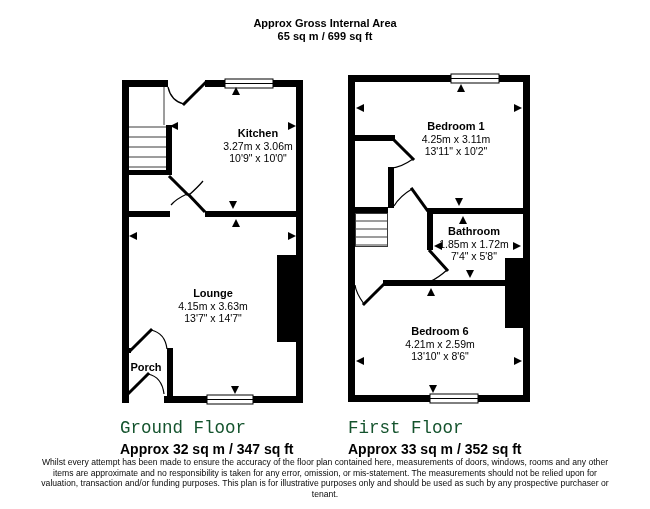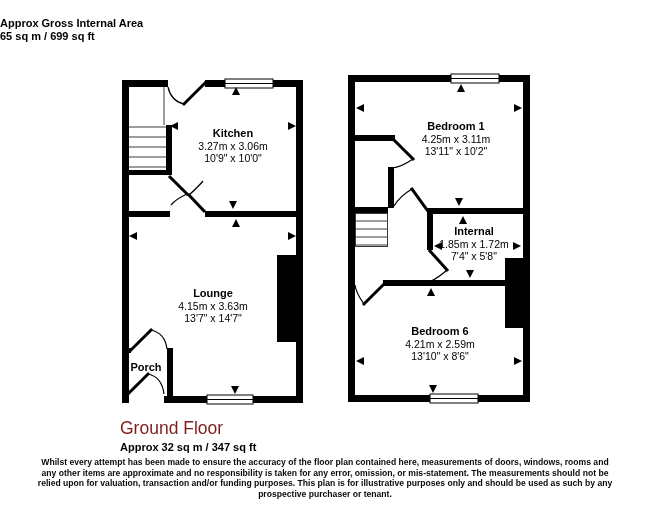--- a/index.html
+++ b/index.html
@@ -1,29 +1,29 @@
 <!DOCTYPE html>
 <html><head>
 <meta charset="utf-8">
 <title>Floor Plan</title>
 <style>
   html,body{margin:0;padding:0;background:#fff;}
   .canvas{position:relative;width:650px;height:509px;background:#ffffff;
           font-family:"Liberation Sans",sans-serif;color:#000;overflow:hidden;}
   .plan-svg{position:absolute;left:0;top:0;}
-  .header{position:absolute;top:17px;left:0;width:650px;
+  .header{position:absolute;top:17px;left:0;width:650px;text-align:center;
           font-weight:bold;font-size:11px;line-height:13px;}
   .room-label{position:absolute;text-align:center;}
   .room-name{font-weight:bold;font-size:11px;line-height:12.5px;}
   .room-dim{font-size:10.5px;line-height:12.5px;}
   .floor-caption{position:absolute;}
-  .floor-caption .cap-title{font-size:17.5px;line-height:19px;color:#7f1d1d;}
-  .floor-caption .cap-area{font-size:11px;font-weight:bold;margin-top:3px;}
+  .floor-caption .cap-title{font-size:17.5px;line-height:19px;color:#14532d;font-family:Liberation Mono, monospace;}
+  .floor-caption .cap-area{font-size:14px;font-weight:bold;margin-top:3px;}
   .disclaimer{position:absolute;left:36px;top:457px;width:578px;text-align:center;
-              font-size:8.6px;line-height:10.6px;color:#0a0a0a;font-weight:bold;}
+              font-size:8.6px;line-height:10.6px;color:#0a0a0a;}
   .wall{fill:#000;}
   .win{fill:#fff;stroke:#000;stroke-width:1;}
   .winline{stroke:#000;stroke-width:1;}
   .tread{stroke:#3a3a3a;stroke-width:1;}
   .stairbox{fill:none;stroke:#3a3a3a;stroke-width:1;}
   .leaf{stroke:#000;stroke-width:3;stroke-linecap:square;}
   .arc{stroke:#000;stroke-width:1.2;fill:none;}
   .arrow{fill:#000;}
 </style>
 </head>
@@ -168,50 +168,54 @@
         <polygon class="arrow" points="433,393 429,385 437,385"></polygon>
       </g>
     </g>
   </svg>
 
   <div class="header">
     <div>Approx Gross Internal Area</div>
     <div>65 sq m / 699 sq ft</div>
   </div>
 
-  <div class="room-label" style="left:173px;top:127px;width:120px;">
+  <div class="room-label" style="left:173px;top:127px;width:120px;padding-left:25px;">
     <div class="room-name">Kitchen</div>
     <div class="room-dim">3.27m x 3.06m</div>
     <div class="room-dim">10'9" x 10'0"</div>
   </div>
   <div class="room-label" style="left:153px;top:287px;width:120px;">
     <div class="room-name">Lounge</div>
     <div class="room-dim">4.15m x 3.63m</div>
     <div class="room-dim">13'7" x 14'7"</div>
   </div>
   <div class="room-label" style="left:122px;top:361px;width:48px;">
     <div class="room-name">Porch</div>
   </div>
 
   <div class="room-label" style="left:396px;top:120px;width:120px;">
     <div class="room-name">Bedroom 1</div>
     <div class="room-dim">4.25m x 3.11m</div>
     <div class="room-dim">13'11" x 10'2"</div>
   </div>
   <div class="room-label" style="left:424px;top:225px;width:100px;">
-    <div class="room-name">Internal</div>
+    <div class="room-name">Bathroom</div>
     <div class="room-dim">1.85m x 1.72m</div>
     <div class="room-dim">7'4" x 5'8"</div>
   </div>
   <div class="room-label" style="left:380px;top:325px;width:120px;">
     <div class="room-name">Bedroom 6</div>
     <div class="room-dim">4.21m x 2.59m</div>
     <div class="room-dim">13'10" x 8'6"</div>
   </div>
 
   <div class="floor-caption" style="left:120px;top:419px;">
     <div class="cap-title">Ground Floor</div>
     <div class="cap-area">Approx 32 sq m / 347 sq ft</div>
   </div>
+  <div class="floor-caption" style="left:348px;top:419px;">
+    <div class="cap-title">First Floor</div>
+    <div class="cap-area">Approx 33 sq m / 352 sq ft</div>
+  </div>
 
   <div class="disclaimer">Whilst every attempt has been made to ensure the accuracy of the floor plan contained here, measurements of doors, windows, rooms and any other items are approximate and no responsibility is taken for any error, omission, or mis-statement. The measurements should not be relied upon for valuation, transaction and/or funding purposes. This plan is for illustrative purposes only and should be used as such by any prospective purchaser or tenant.</div>
 
 </div>
 
 </body></html>

